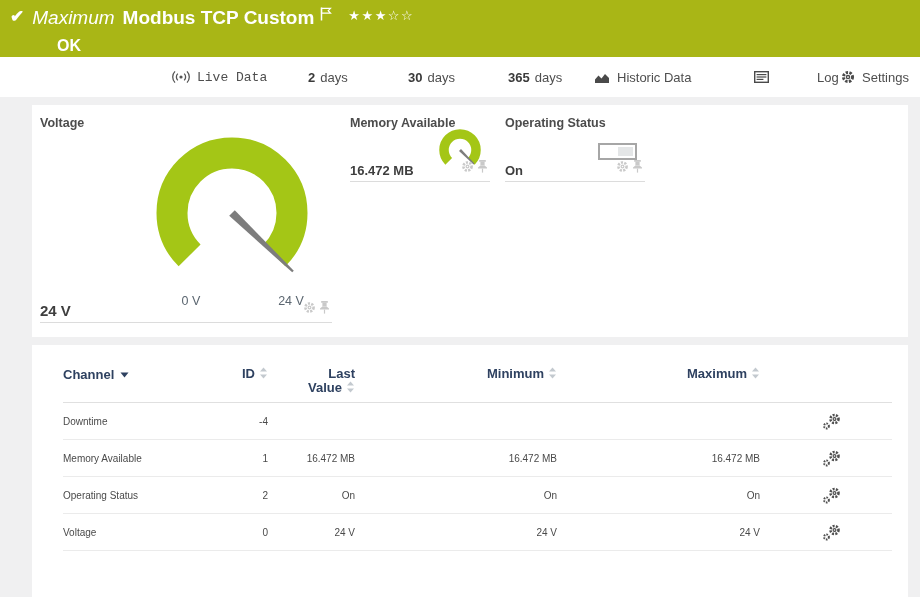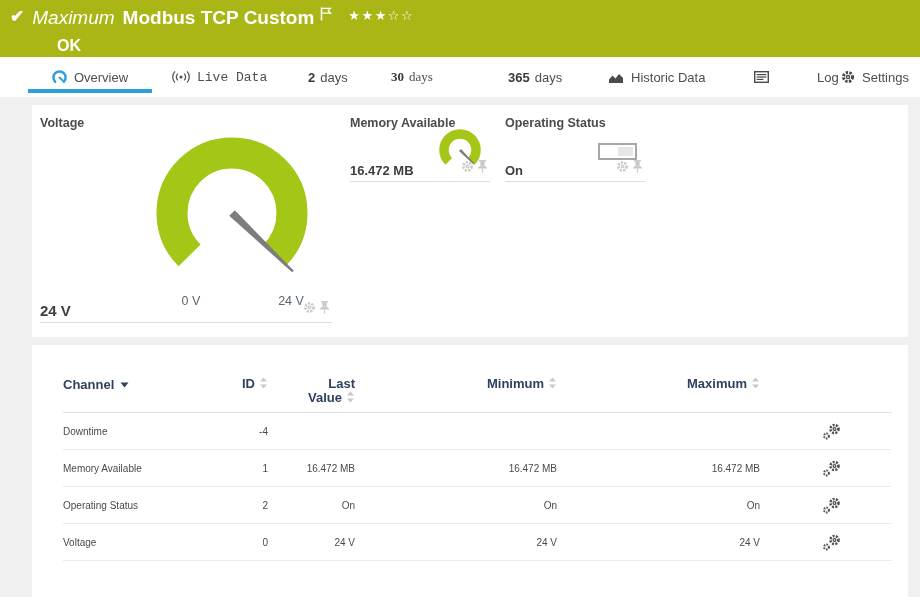--- a/index.html
+++ b/index.html
@@ -18,23 +18,23 @@
   
   .tabs{position:absolute;left:0;top:57px;width:920px;height:40px;background:#fff;}
   .tab{position:absolute;top:0;height:40px;display:flex;align-items:center;font-size:13px;color:#4e4e4e;cursor:pointer;}
   .tab .ticon{display:flex;margin-right:7px;}
   .tab.active{justify-content:center;}
   .tab .underline{position:absolute;left:0;right:0;bottom:4px;height:4px;background:#2d9fd8;}
   .tab b{font-weight:bold;color:#3a3a3a;margin-right:5px;font-size:13px;}
   .t-overview{left:28px;width:124px;}
   .t-live{left:172px;font-family:Liberation Mono, monospace;}
   .t-2d{left:308px;}
-  .t-30d{left:391px;font-family:Liberation Serif, serif;}
+  .t-30d{left:408px;}
   .t-365d{left:508px;}
-  .t-historic{left:608px;}
+  .t-historic{left:594px;}
   .t-log{left:754px;gap:41px;}
   .t-settings{left:841px;justify-content:flex-end;}
 
   
   .panel{position:absolute;left:32px;width:876px;background:#fff;}
   .panel-gauges{top:105px;height:232px;}
   .panel-table{top:345px;height:252px;}
 
   .gcell{position:absolute;border-bottom:1px solid #dcdcdc;}
   .gtitle{position:absolute;left:0;top:1px;font-size:12.5px;font-weight:bold;color:#4c4c4c;}
@@ -51,21 +51,21 @@
   .cell-memory{left:318px;top:10px;width:140px;height:66px;}
   .cell-memory .gauge-svg{position:absolute;left:86px;top:11px;}
 
   .cell-operating{left:473px;top:10px;width:140px;height:66px;}
   .toggle{position:absolute;left:93px;top:28px;width:39px;height:17px;box-sizing:border-box;border:2px solid #a6a6a6;background:#fff;}
   .toggle .knob{position:absolute;right:2px;top:2px;bottom:2px;width:15px;background:#e4e6e7;}
 
   
   .tbl{padding:0 16px 0 31px;}
   .thead,.trow{display:grid;grid-template-columns:125px 80px 87px 202px 203px 1fr;}
-  .thead{padding-top:32px;padding-bottom:6px;border-bottom:1px solid #e0e0e0;color:#2e4160;font-size:13px;font-weight:bold;align-items:start;}
+  .thead{padding-top:22px;padding-bottom:6px;border-bottom:1px solid #e0e0e0;color:#2e4160;font-size:13px;font-weight:bold;align-items:start;}
   .th{line-height:14px;white-space:nowrap;}
   .right{text-align:right;}
   .sorticon{margin-left:4px;vertical-align:-1px;}
   .caret{margin-left:6px;vertical-align:1px;}
   .trow{height:36px;align-items:center;border-bottom:1px solid #ebebeb;font-size:10px;color:#4a4a4a;}
   .td{white-space:nowrap;}
   .td-tools{display:flex;justify-content:center;padding-left:12px;}
   .gearpair{cursor:pointer;display:flex;}
 </style>
 </head>
@@ -84,30 +84,20 @@
           <path d="M1.5 1.3 H10.5 L8.2 3.7 L10.5 6.1 H1.5 Z" fill="none" stroke="#ffffff" stroke-width="1.2"></path>
         </svg>
       </span>
       <span class="stars"><span>★★★</span><span>☆☆</span></span>
     </div>
     <div class="status-ok">OK</div>
   </div>
 
   <div class="tabs">
 
-    <div class="tab active t-overview">
-      <span class="ticon">
-        <svg width="15" height="15" viewBox="0 0 16 16">
-          <path d="M3.4 12.6 A6.5 6.5 0 1 1 12.6 12.6" fill="none" stroke="#2d9fd8" stroke-width="2.6" stroke-linecap="round"></path>
-          <path d="M8 8 L11.4 11.2" stroke="#2d9fd8" stroke-width="2" stroke-linecap="round"></path>
-        </svg>
-      </span>
-      <span>Overview</span>
-      <span class="underline"></span>
-    </div>
 
     <div class="tab t-live">
       <span class="ticon">
         <svg width="18" height="14" viewBox="0 0 18 14">
           <circle cx="9" cy="7" r="1.6" fill="#555555"></circle>
           <path d="M5.8 3.6 a4.8 4.8 0 0 0 0 6.8" fill="none" stroke="#555555" stroke-width="1.3"></path>
           <path d="M3 1.4 a8 8 0 0 0 0 11.2" fill="none" stroke="#555555" stroke-width="1.3"></path>
           <path d="M12.2 3.6 a4.8 4.8 0 0 1 0 6.8" fill="none" stroke="#555555" stroke-width="1.3"></path>
           <path d="M15 1.4 a8 8 0 0 1 0 11.2" fill="none" stroke="#555555" stroke-width="1.3"></path>
         </svg>

